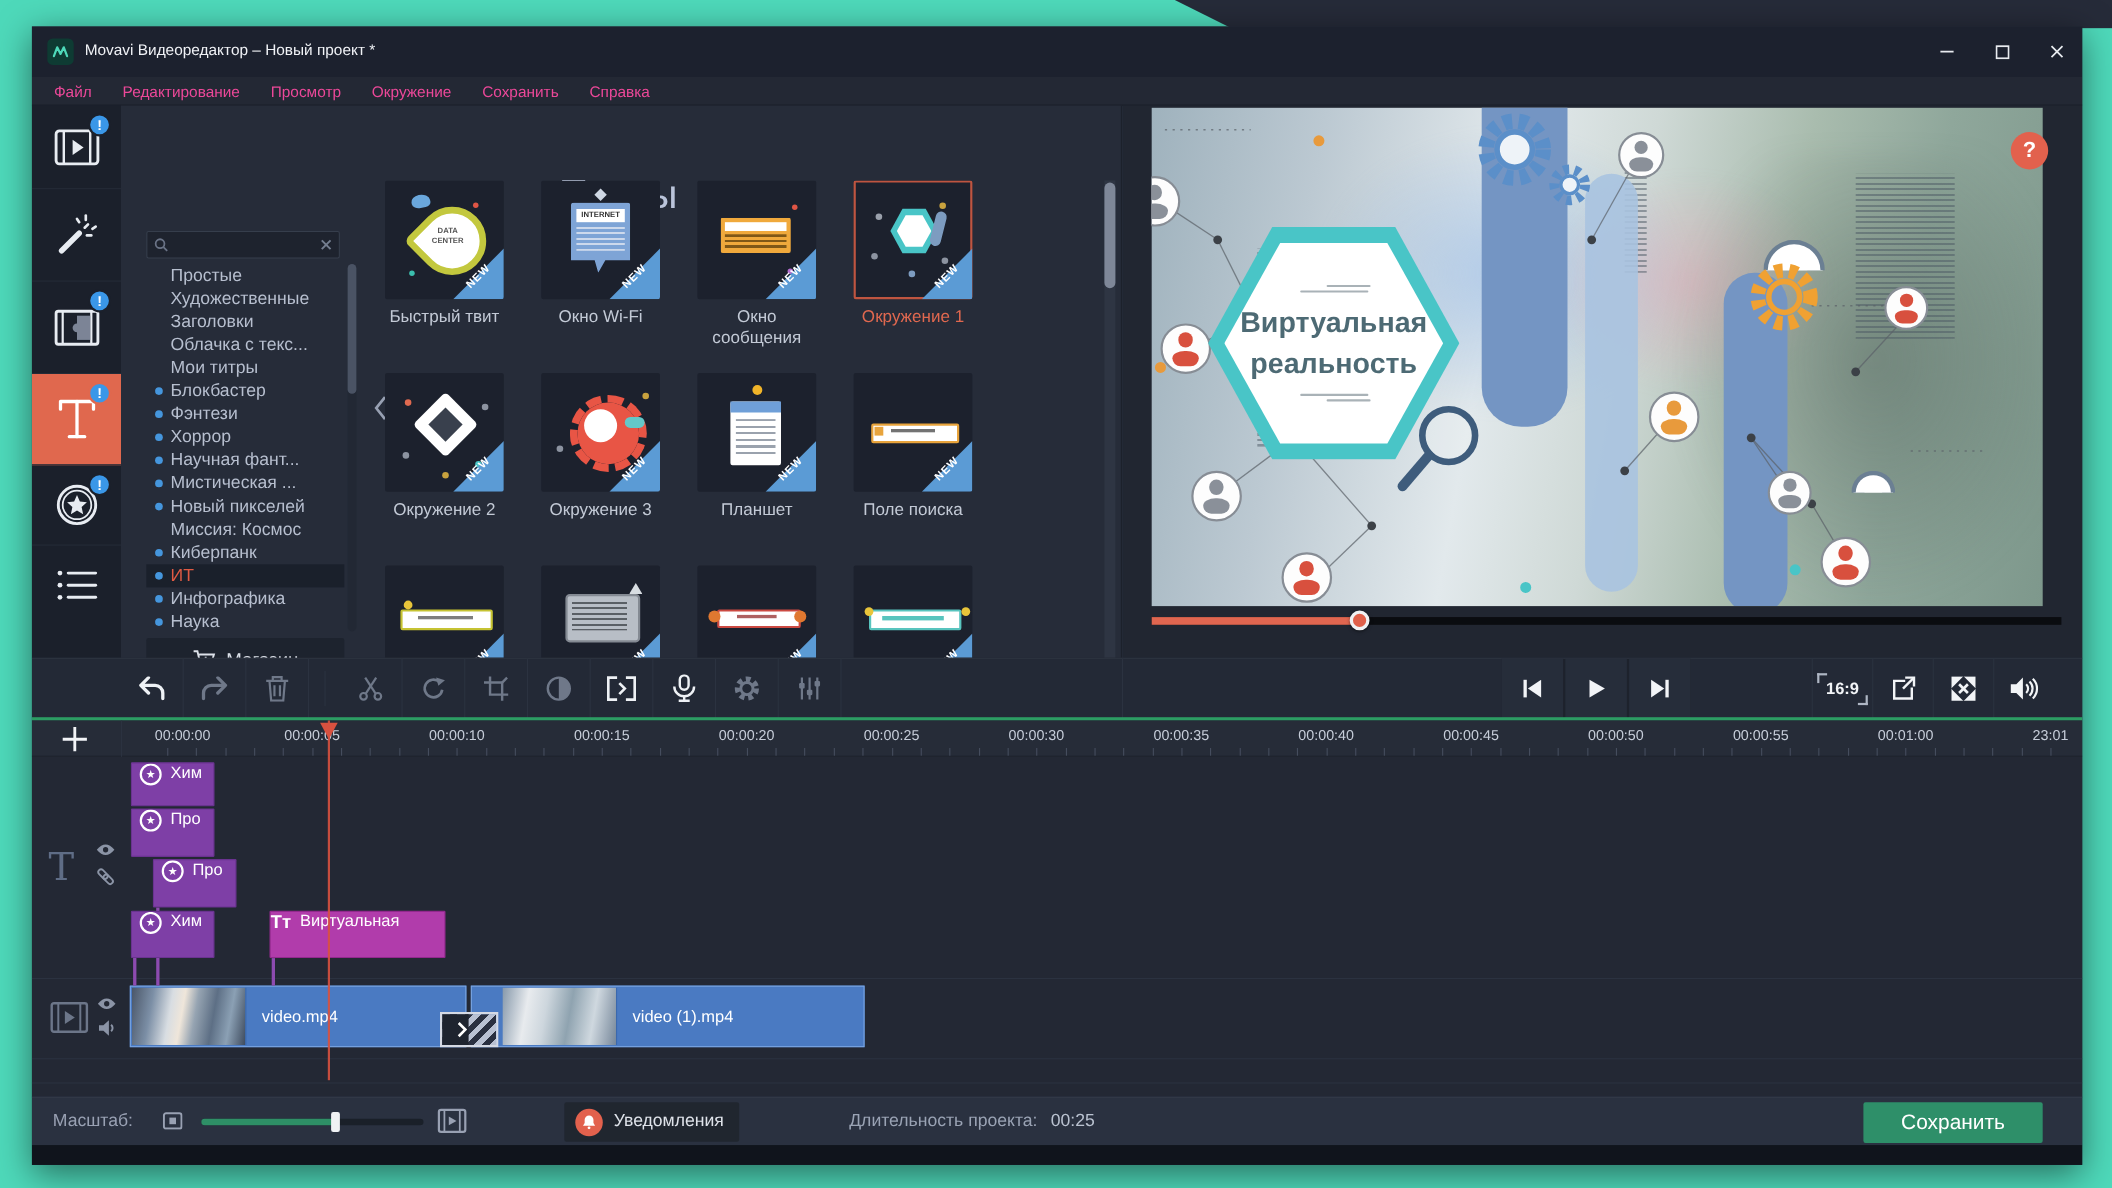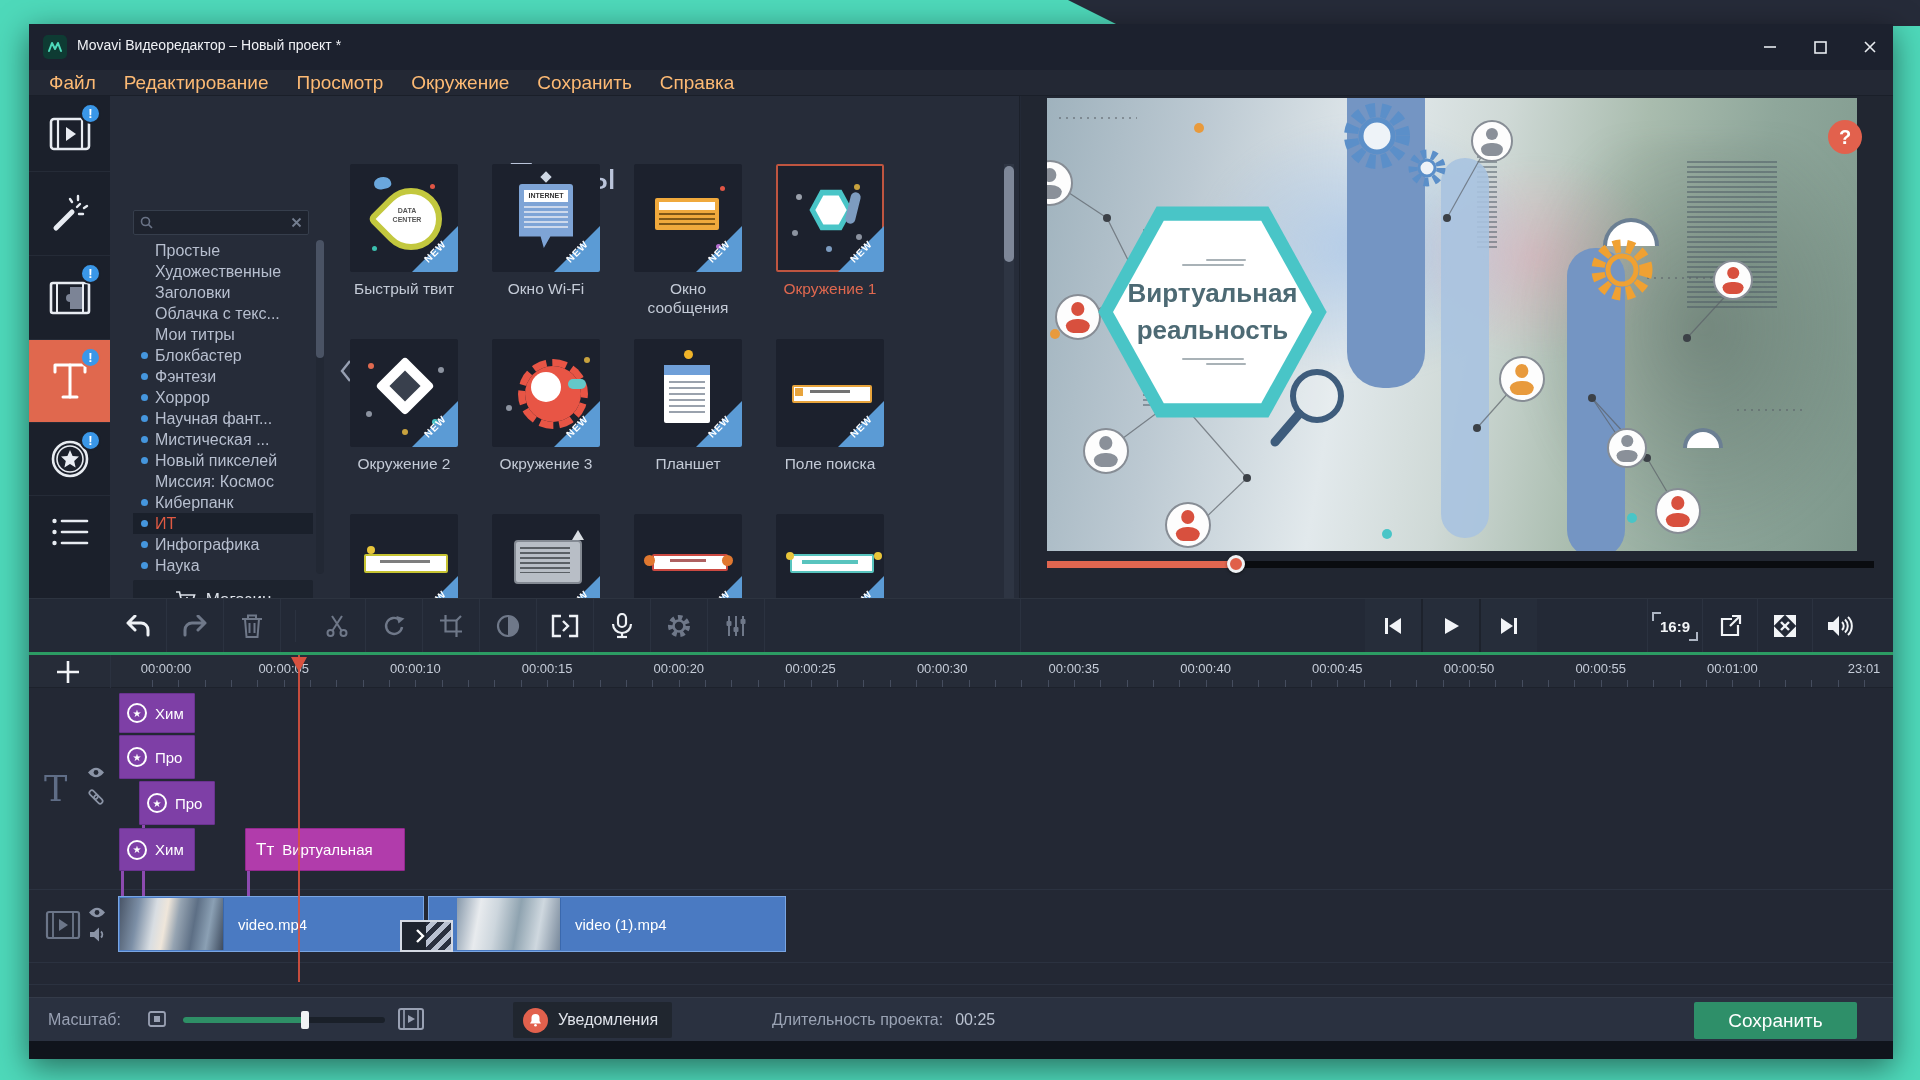--- a/index.html
+++ b/index.html
@@ -12,21 +12,21 @@
     box-shadow:0 8px 30px rgba(0,0,0,.5);overflow:hidden}
   
   .titlebar{position:absolute;left:0;top:0;width:100%;height:46px;background:#1c212e}
   .app-logo{position:absolute;left:14px;top:11px;width:24px;height:24px;border-radius:5px;background:#0e3b33;
     display:flex;align-items:center;justify-content:center}
   .app-title{position:absolute;left:48px;top:13px;font-size:14px;color:#f0f2f6}
   .winbtn{position:absolute;top:0;width:46px;height:46px;display:flex;align-items:center;justify-content:center;color:#e8ebef}
   
   .menubar{position:absolute;left:0;top:46px;width:100%;height:26px;background:#232834;display:flex;
     align-items:center;padding-left:6px;border-bottom:1px solid #1a1f29}
-  .mitem{padding:0 14px;font-size:19px;color:#fdba74;cursor:default}
+  .mitem{padding:0 14px;font-size:14px;color:#ec4899;cursor:default}
   
   .sidebar{position:absolute;left:0;top:72px;width:81px;height:502px;background:#1b202b}
   .side-tile{position:absolute;left:0;width:81px;display:flex;align-items:center;justify-content:center;
     border-bottom:1px solid #252b37;color:#e8ecf2}
   .side-tile.active{background:#e0684e}
   .badge{position:absolute;right:9px;top:7px;width:21px;height:21px;border-radius:50%;background:#3a97e8;
     border:2px solid #1b202b;color:#fff;font-size:13px;font-weight:bold;display:flex;align-items:center;justify-content:center}
   .side-tile.active .badge{border-color:#e0684e}
   
   .center-panel{position:absolute;left:81px;top:72px;width:910px;height:502px;background:#262c39;border-right:1px solid #1c212b}
@@ -173,27 +173,27 @@
   .green-line{position:absolute;left:0;top:628px;width:100%;height:3px;background:#2c9c63}
   .ruler{position:absolute;left:0;top:631px;width:100%;height:33px;background:#262c38;border-bottom:1px solid #1d222c}
   .rlabel{position:absolute;top:6px;transform:translateX(-50%);font-size:13px;color:#c6cdd9;white-space:nowrap}
   .ticks i{position:absolute;top:25px;width:1px;height:7px;background:#454d5e}
   .plus-btn{position:absolute;left:24px;top:637px;width:30px;height:22px;color:#f2f4f7;display:flex;align-items:center;justify-content:center}
   .tracks{position:absolute;left:0;top:664px;width:100%;height:309px;background:#232834}
   .hline{position:absolute;left:0;width:100%;height:1px;background:#2b3240}
   .vdiv{position:absolute;left:81px;top:631px;width:1px;height:342px;background:#2b3240}
   .t-label{position:absolute;left:15px;top:745px;font-family:"DejaVu Serif",serif;font-size:35px;color:#5f6d86}
   .th-ic{position:absolute;color:#8b94a6}
-  .tclip{position:absolute;background:#7e3fa6;border:1px solid #6a3390;border-radius:1px;display:flex;align-items:center;
+  .tclip{position:absolute;background:#7e3fa6;border:1px solid #6a3390;border-radius:1px;display:flex;align-items:flex-start;
     overflow:hidden;z-index:2}
   .tclip.pink{background:#b13cab;border-color:#93288e}
   .star-ic{flex:0 0 20px;width:20px;height:20px;margin-left:7px;border:2px solid #fff;border-radius:50%;color:#fff;
     font-size:10px;display:flex;align-items:center;justify-content:center}
   .star-ic::before{content:"★"}
-  .ticon{display:none;margin-left:10px;color:#fff;font-size:17px;font-weight:normal}
+  .ticon{display:none;color:#fff;font-size:17px;font-weight:bold}
   .tclip.pink .ticon{display:block}
   .tlabel{margin-left:8px;color:#fff;font-size:15px;white-space:nowrap}
   .conn{position:absolute;width:3px;background:#8d4bb0;z-index:1}
   .vclip{position:absolute;background:#4a7ac2;border:1px solid #79a5e2;display:flex;align-items:center;overflow:hidden}
   .vthumb{flex:0 0 104px;width:104px;height:52px;margin:0 0 0 1px;border-right:1px solid #3a68ad}
   .vthumb.t1{background:linear-gradient(100deg,#4a5668 0%,#7c8fa6 18%,#d8dde2 34%,#efe6da 44%,#96a4b2 55%,#5d6f85 70%,#8ba0b4 84%,#3e4b5e 100%)}
   .vthumb.t2{margin-left:28px;background:linear-gradient(100deg,#8799ab,#e8ebee 22%,#cdd6dd 38%,#8fa3b0 58%,#cfd8df 78%,#76879a)}
   .vname{margin-left:14px;color:#fff;font-size:15px;white-space:nowrap}
   .transition-box{position:absolute;left:371px;top:896px;width:53px;height:32px;z-index:3;border:2px solid #d5dae4;
     background:repeating-linear-gradient(135deg,#b9c1d2 0 5px,#2a3040 5px 10px);display:flex;align-items:center}

